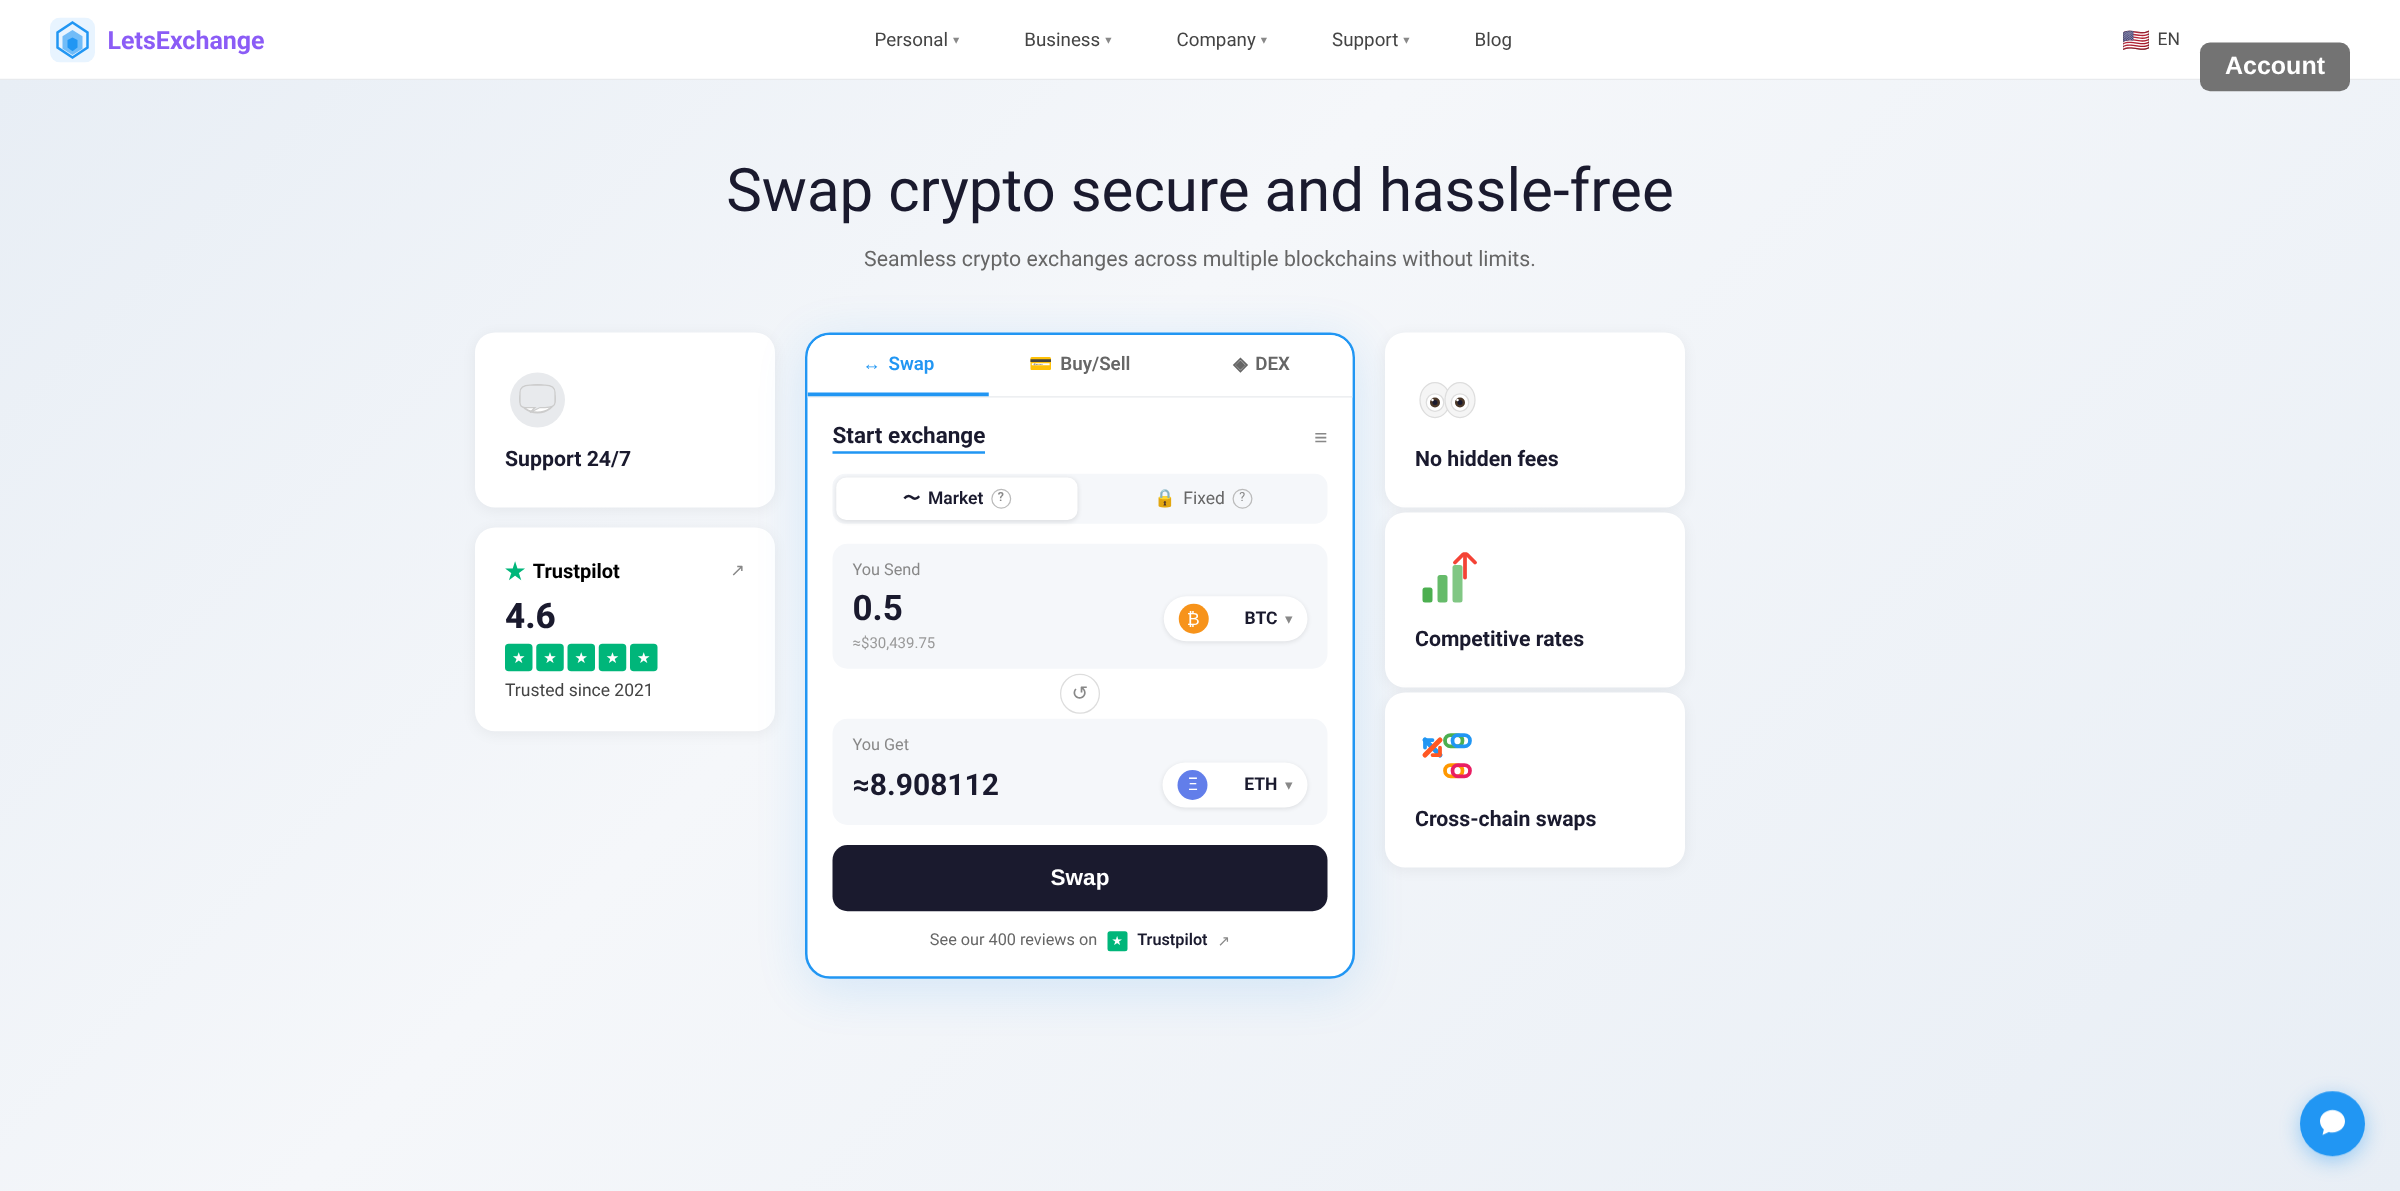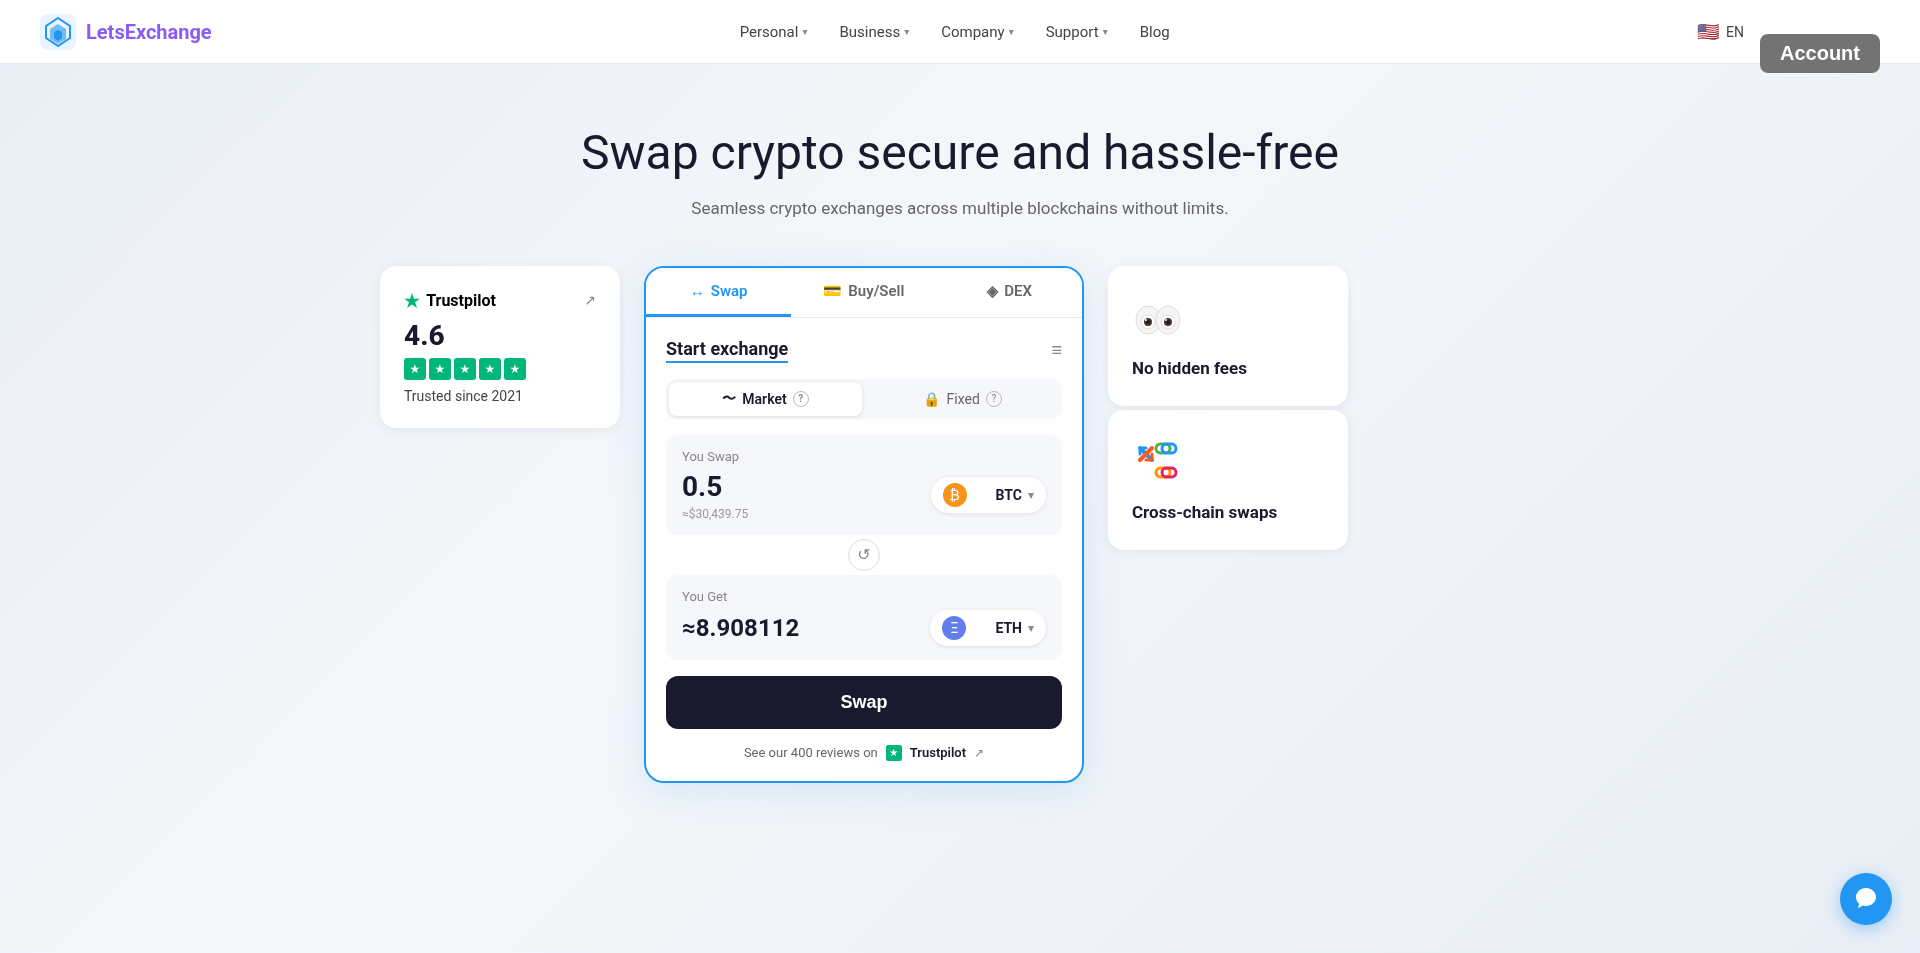--- a/index.html
+++ b/index.html
@@ -33,21 +33,21 @@
       height: 36px;
     }
     .logo-text {
       font-size: 20px;
       font-weight: 700;
       color: #8b5cf6;
     }
     nav {
       display: flex;
       align-items: center;
-      gap: 32px;
+      gap: 52px;
     }
     .nav-item {
       display: flex;
       align-items: center;
       gap: 4px;
       font-size: 15px;
       color: #444;
       cursor: pointer;
       white-space: nowrap;
     }
@@ -502,20 +502,33 @@
 </header>
 
 <main class="main">
   <h1 class="hero-title">Swap crypto secure and hassle-free</h1>
   <p class="hero-subtitle">Seamless crypto exchanges across multiple blockchains without limits.</p>
 
   <div class="cards-area">
 
     <div class="left-cards">
 
+      <div class="feature-card">
+        <div class="feature-card-icon">
+          <svg width="48" height="48" viewBox="0 0 48 48" fill="none" xmlns="http://www.w3.org/2000/svg">
+            <circle cx="24" cy="24" r="22" fill="#e8eaed"></circle>
+            <ellipse cx="24" cy="23" rx="14" ry="11" fill="#fff" stroke="#ccc" stroke-width="1.5"></ellipse>
+            <circle cx="19" cy="23" r="1.5" fill="#888"></circle>
+            <circle cx="24" cy="23" r="1.5" fill="#888"></circle>
+            <circle cx="29" cy="23" r="1.5" fill="#888"></circle>
+            <path d="M18 34 L22 30 H14 Q10 30 10 26 V18 Q10 12 18 12 H30 Q38 12 38 18 V26 Q38 30 30 30 H26 Z" fill="#e8eaed" stroke="#ccc" stroke-width="1"></path>
+          </svg>
+        </div>
+        <span class="feature-card-title">Support 24/7</span>
+      </div>
 
 
       <div class="trustpilot-card">
         <div class="trustpilot-header">
           <div class="trustpilot-brand">
             <span class="trustpilot-star-logo">★</span>
             <span>Trustpilot</span>
           </div>
           <span class="external-link">↗</span>
         </div>
@@ -565,21 +578,21 @@
             </div>
             <div class="rate-btn">
               <span>🔒</span>
               <span>Fixed</span>
               <span class="rate-help">?</span>
             </div>
           </div>
 
           
           <div class="send-section">
-            <div class="send-label">You Swap</div>
+            <div class="send-label">You Send</div>
             <div class="send-row">
               <div>
                 <div class="send-amount">0.5</div>
                 <div class="send-usd">≈$30,439.75</div>
               </div>
               <div class="currency-selector">
                 <div class="currency-icon btc-icon">₿</div>
                 <span class="currency-symbol">BTC</span>
                 <span class="currency-chevron">▾</span>
               </div>
@@ -634,20 +647,34 @@
             <ellipse cx="36" cy="20" rx="12" ry="14" fill="#f5f5f5" stroke="#ddd" stroke-width="1"></ellipse>
             <circle cx="36" cy="22" r="7" fill="#fff" stroke="#ddd" stroke-width="1"></circle>
             <circle cx="36" cy="22" r="4" fill="#4a3728"></circle>
             <circle cx="36" cy="22" r="2" fill="#1a1a2e"></circle>
             <circle cx="34" cy="20" r="1" fill="#fff"></circle>
           </svg>
         </div>
         <span class="feature-card-title">No hidden fees</span>
       </div>
 
+      <div class="feature-card">
+        <div class="feature-card-icon">
+          <svg width="48" height="44" viewBox="0 0 48 44" fill="none" xmlns="http://www.w3.org/2000/svg">
+
+            <rect x="4" y="28" width="8" height="12" fill="#4caf50" rx="2"></rect>
+            <rect x="16" y="18" width="8" height="22" fill="#66bb6a" rx="2"></rect>
+            <rect x="28" y="10" width="8" height="30" fill="#81c784" rx="2"></rect>
+
+            <path d="M30 8 L38 0 L46 8" stroke="#f44336" stroke-width="3" fill="none" stroke-linecap="round" stroke-linejoin="round"></path>
+            <line x1="38" y1="0" x2="38" y2="20" stroke="#f44336" stroke-width="3" stroke-linecap="round"></line>
+          </svg>
+        </div>
+        <span class="feature-card-title">Competitive rates</span>
+      </div>
 
       <div class="feature-card">
         <div class="feature-card-icon">
           <svg width="52" height="48" viewBox="0 0 52 48" fill="none" xmlns="http://www.w3.org/2000/svg">
 
             <path d="M8 8 L20 20" stroke="#2196f3" stroke-width="4" stroke-linecap="round"></path>
             <path d="M20 8 L8 20" stroke="#ff5722" stroke-width="4" stroke-linecap="round"></path>
             <path d="M8 8 L14 8 M8 8 L8 14" stroke="#2196f3" stroke-width="3" stroke-linecap="round"></path>
             <path d="M20 20 L14 20 M20 20 L20 14" stroke="#ff5722" stroke-width="3" stroke-linecap="round"></path>
 

